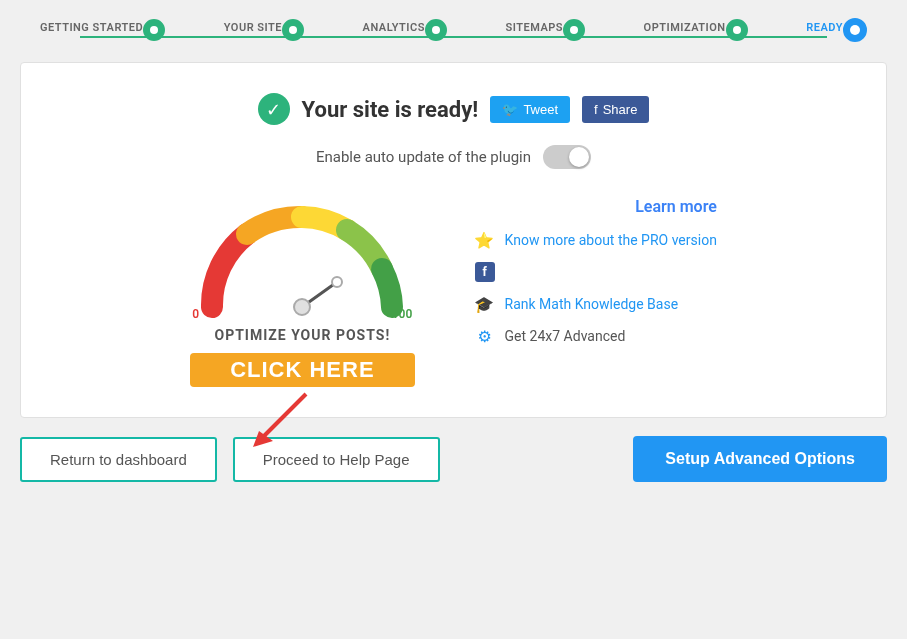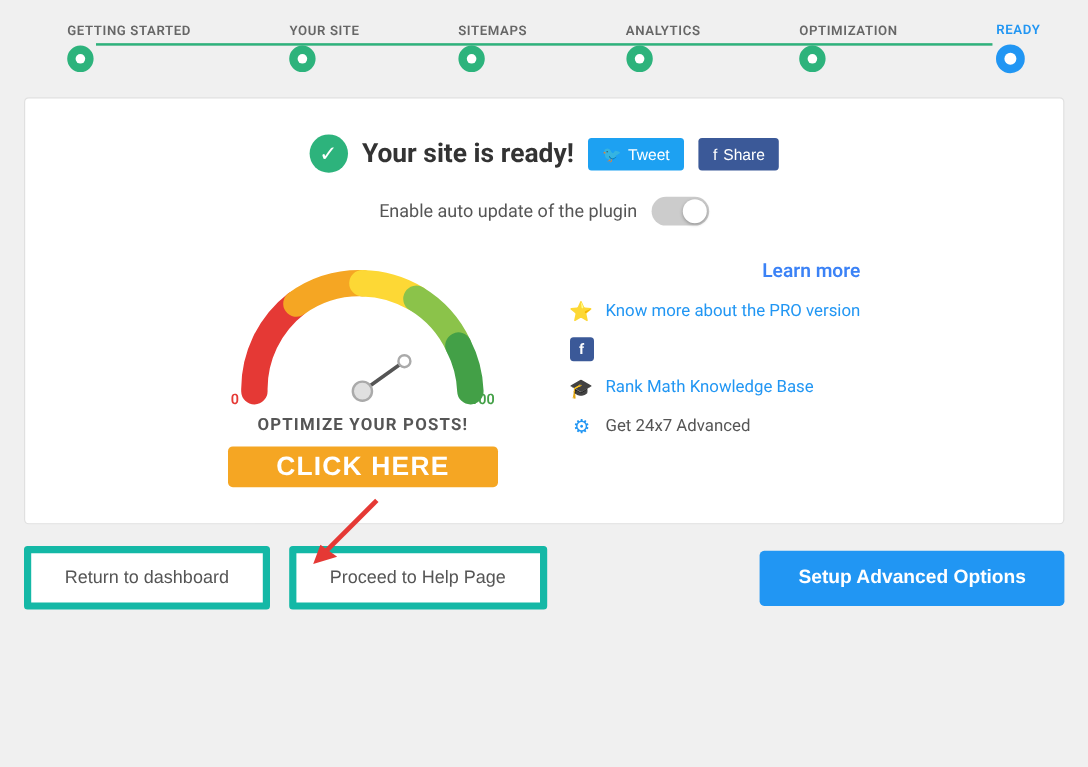--- a/index.html
+++ b/index.html
@@ -34,24 +34,24 @@
     .progress-line-filled {
       position: absolute;
       top: 0;
       left: 0;
       height: 2px;
       background: #2db37c;
       width: 100%;
     }
     .step {
       display: flex;
-      flex-direction: column;
+      flex-direction: row;
+      align-items: center;
       position: relative;
       z-index: 1;
-      margin-left: 16px;
     }
     .step-label {
       font-size: 11px;
       font-weight: 600;
       letter-spacing: 0.5px;
       margin-bottom: 6px;
       color: #666;
     }
     .step-label.active {
       color: #2196f3;
@@ -278,21 +278,21 @@
       padding: 18px 20px 18px;
       background: #f0f0f0;
       position: relative;
     }
     .footer-left {
       display: flex;
       gap: 16px;
     }
     .footer-btn-outline {
       background: white;
-      border: 6px solid #14b8a6;
+      border: 2px solid #14b8a6;
       border-radius: 3px;
       padding: 12px 28px;
       font-size: 15px;
       cursor: pointer;
       color: #555;
     }
     .footer-btn-primary {
       background: #2196f3;
       color: white;
       border: none;
@@ -318,25 +318,25 @@
     </div>
     <div class="step">
       <span class="step-label">GETTING STARTED</span>
       <div class="step-dot green"></div>
     </div>
     <div class="step">
       <span class="step-label">YOUR SITE</span>
       <div class="step-dot green"></div>
     </div>
     <div class="step">
+      <span class="step-label">ANALYTICS</span>
+      <div class="step-dot green"></div>
+    </div>
+    <div class="step">
       <span class="step-label">SITEMAPS</span>
-      <div class="step-dot green"></div>
-    </div>
-    <div class="step">
-      <span class="step-label">ANALYTICS</span>
       <div class="step-dot green"></div>
     </div>
     <div class="step">
       <span class="step-label">OPTIMIZATION</span>
       <div class="step-dot green"></div>
     </div>
     <div class="step">
       <span class="step-label active">READY</span>
       <div class="step-dot last"></div>
     </div>

